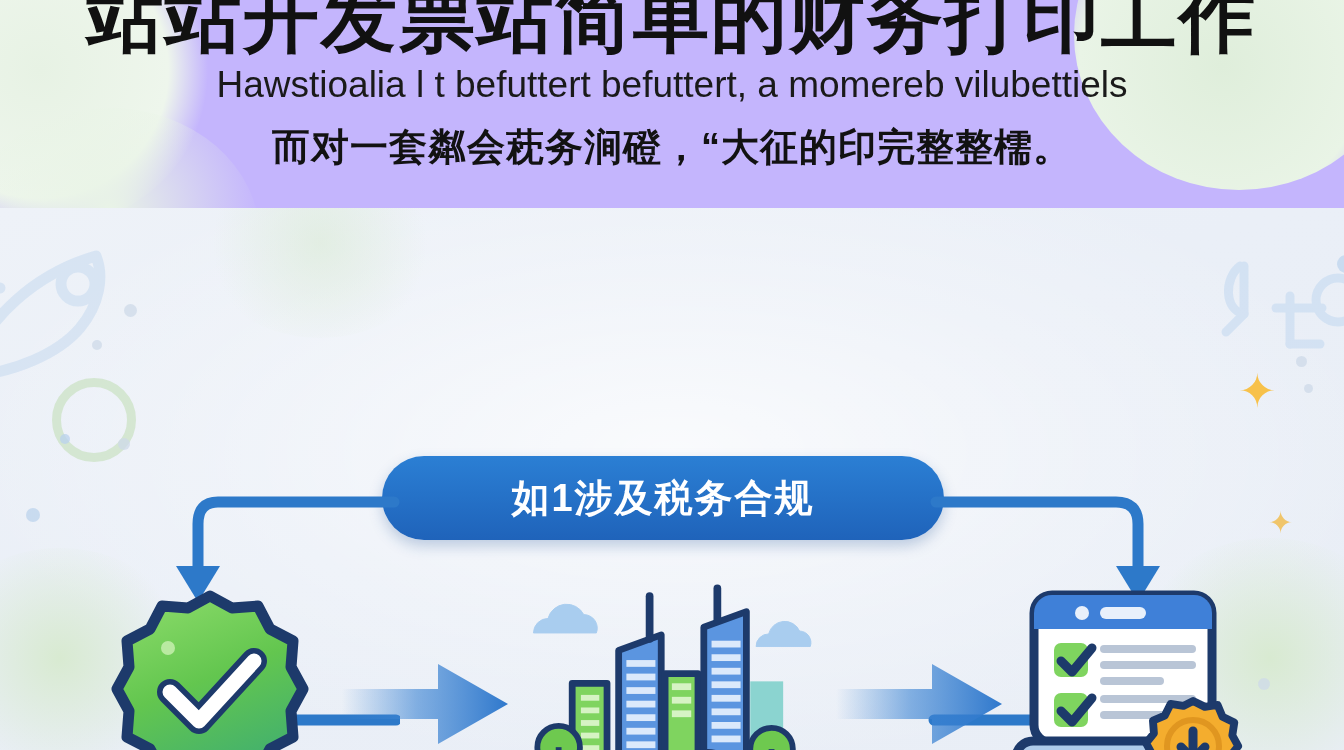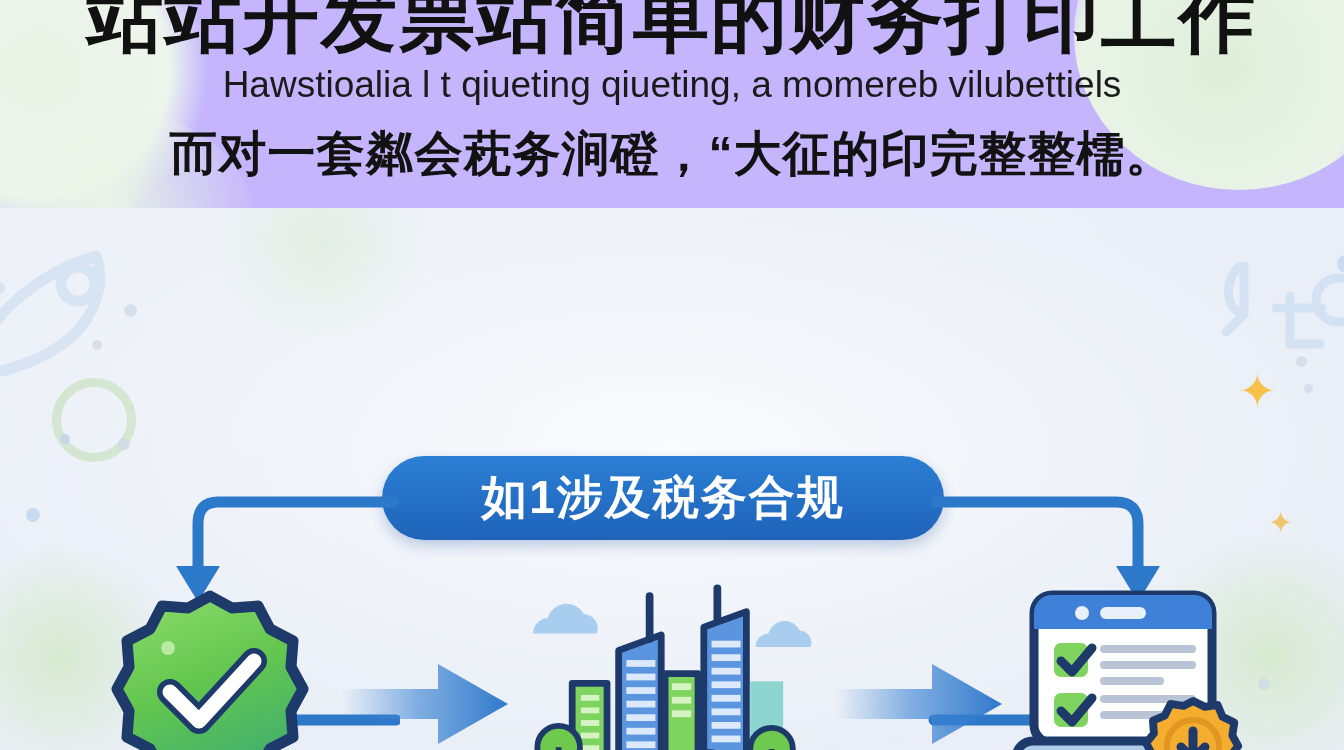--- a/index.html
+++ b/index.html
@@ -69,21 +69,21 @@
     font-weight: 400;
     color: #1a1a1a;
     white-space: nowrap;
     letter-spacing: 0px;
   }
   .title-sub-cn {
     position: absolute;
     left: 0; top: 122px;
     width: 1344px;
     text-align: center;
-    font-size: 48px;
+    font-size: 38px;
     font-weight: 800;
     color: #121212;
     white-space: nowrap;
     letter-spacing: 1px;
   }
 
   
   .flow {
     position: absolute;
     left: 0; top: 208px;
@@ -135,21 +135,21 @@
     border-radius: 48px;
     background: linear-gradient(180deg, #2b7fd4 0%, #1f63ba 100%);
     box-shadow: 0 6px 14px rgba(30,80,150,0.26);
     color: #ffffff;
     font-weight: 800;
     white-space: nowrap;
   }
   .pill-top {
     left: 382px; top: 248px;
     width: 562px; height: 84px;
-    font-size: 46px;
+    font-size: 38px;
     letter-spacing: 2px;
   }
 
   
   .elbow { position: absolute; }
 
   
   .step {
     position: absolute;
     width: 300px;
@@ -174,21 +174,21 @@
 
 <div id="poster">
 
   <div class="header">
     <div class="header-blob-left"></div>
     <div class="header-blob-right"></div>
     <div class="header-blob-bottom"></div>
 
     <div class="title-main">站站开发票站简单的财务打印工作</div>
 
-    <div class="title-sub-latin">Hawstioalia l t qiueting qiueting, a momereb vilubettiels</div>
+    <div class="title-sub-latin">Hawstioalia l t befuttert befuttert, a momereb vilubettiels</div>
 
     <div class="title-sub-cn">而对一套粼会萙务涧磴，“大征的印完整整檽。</div>
   </div>
 
   <div class="flow">
     <div class="flow-wash"></div>
 
     <svg class="deco" style="left:-52px; top:14px;" width="220" height="190" viewBox="0 0 220 190">
       <g fill="none" stroke="#c3d8ef" stroke-width="11" stroke-linecap="round" stroke-linejoin="round">
         <path d="M18 148 C40 96, 86 52, 148 34 C156 54, 152 82, 132 106 C110 132, 66 150, 24 154 Z"></path>

